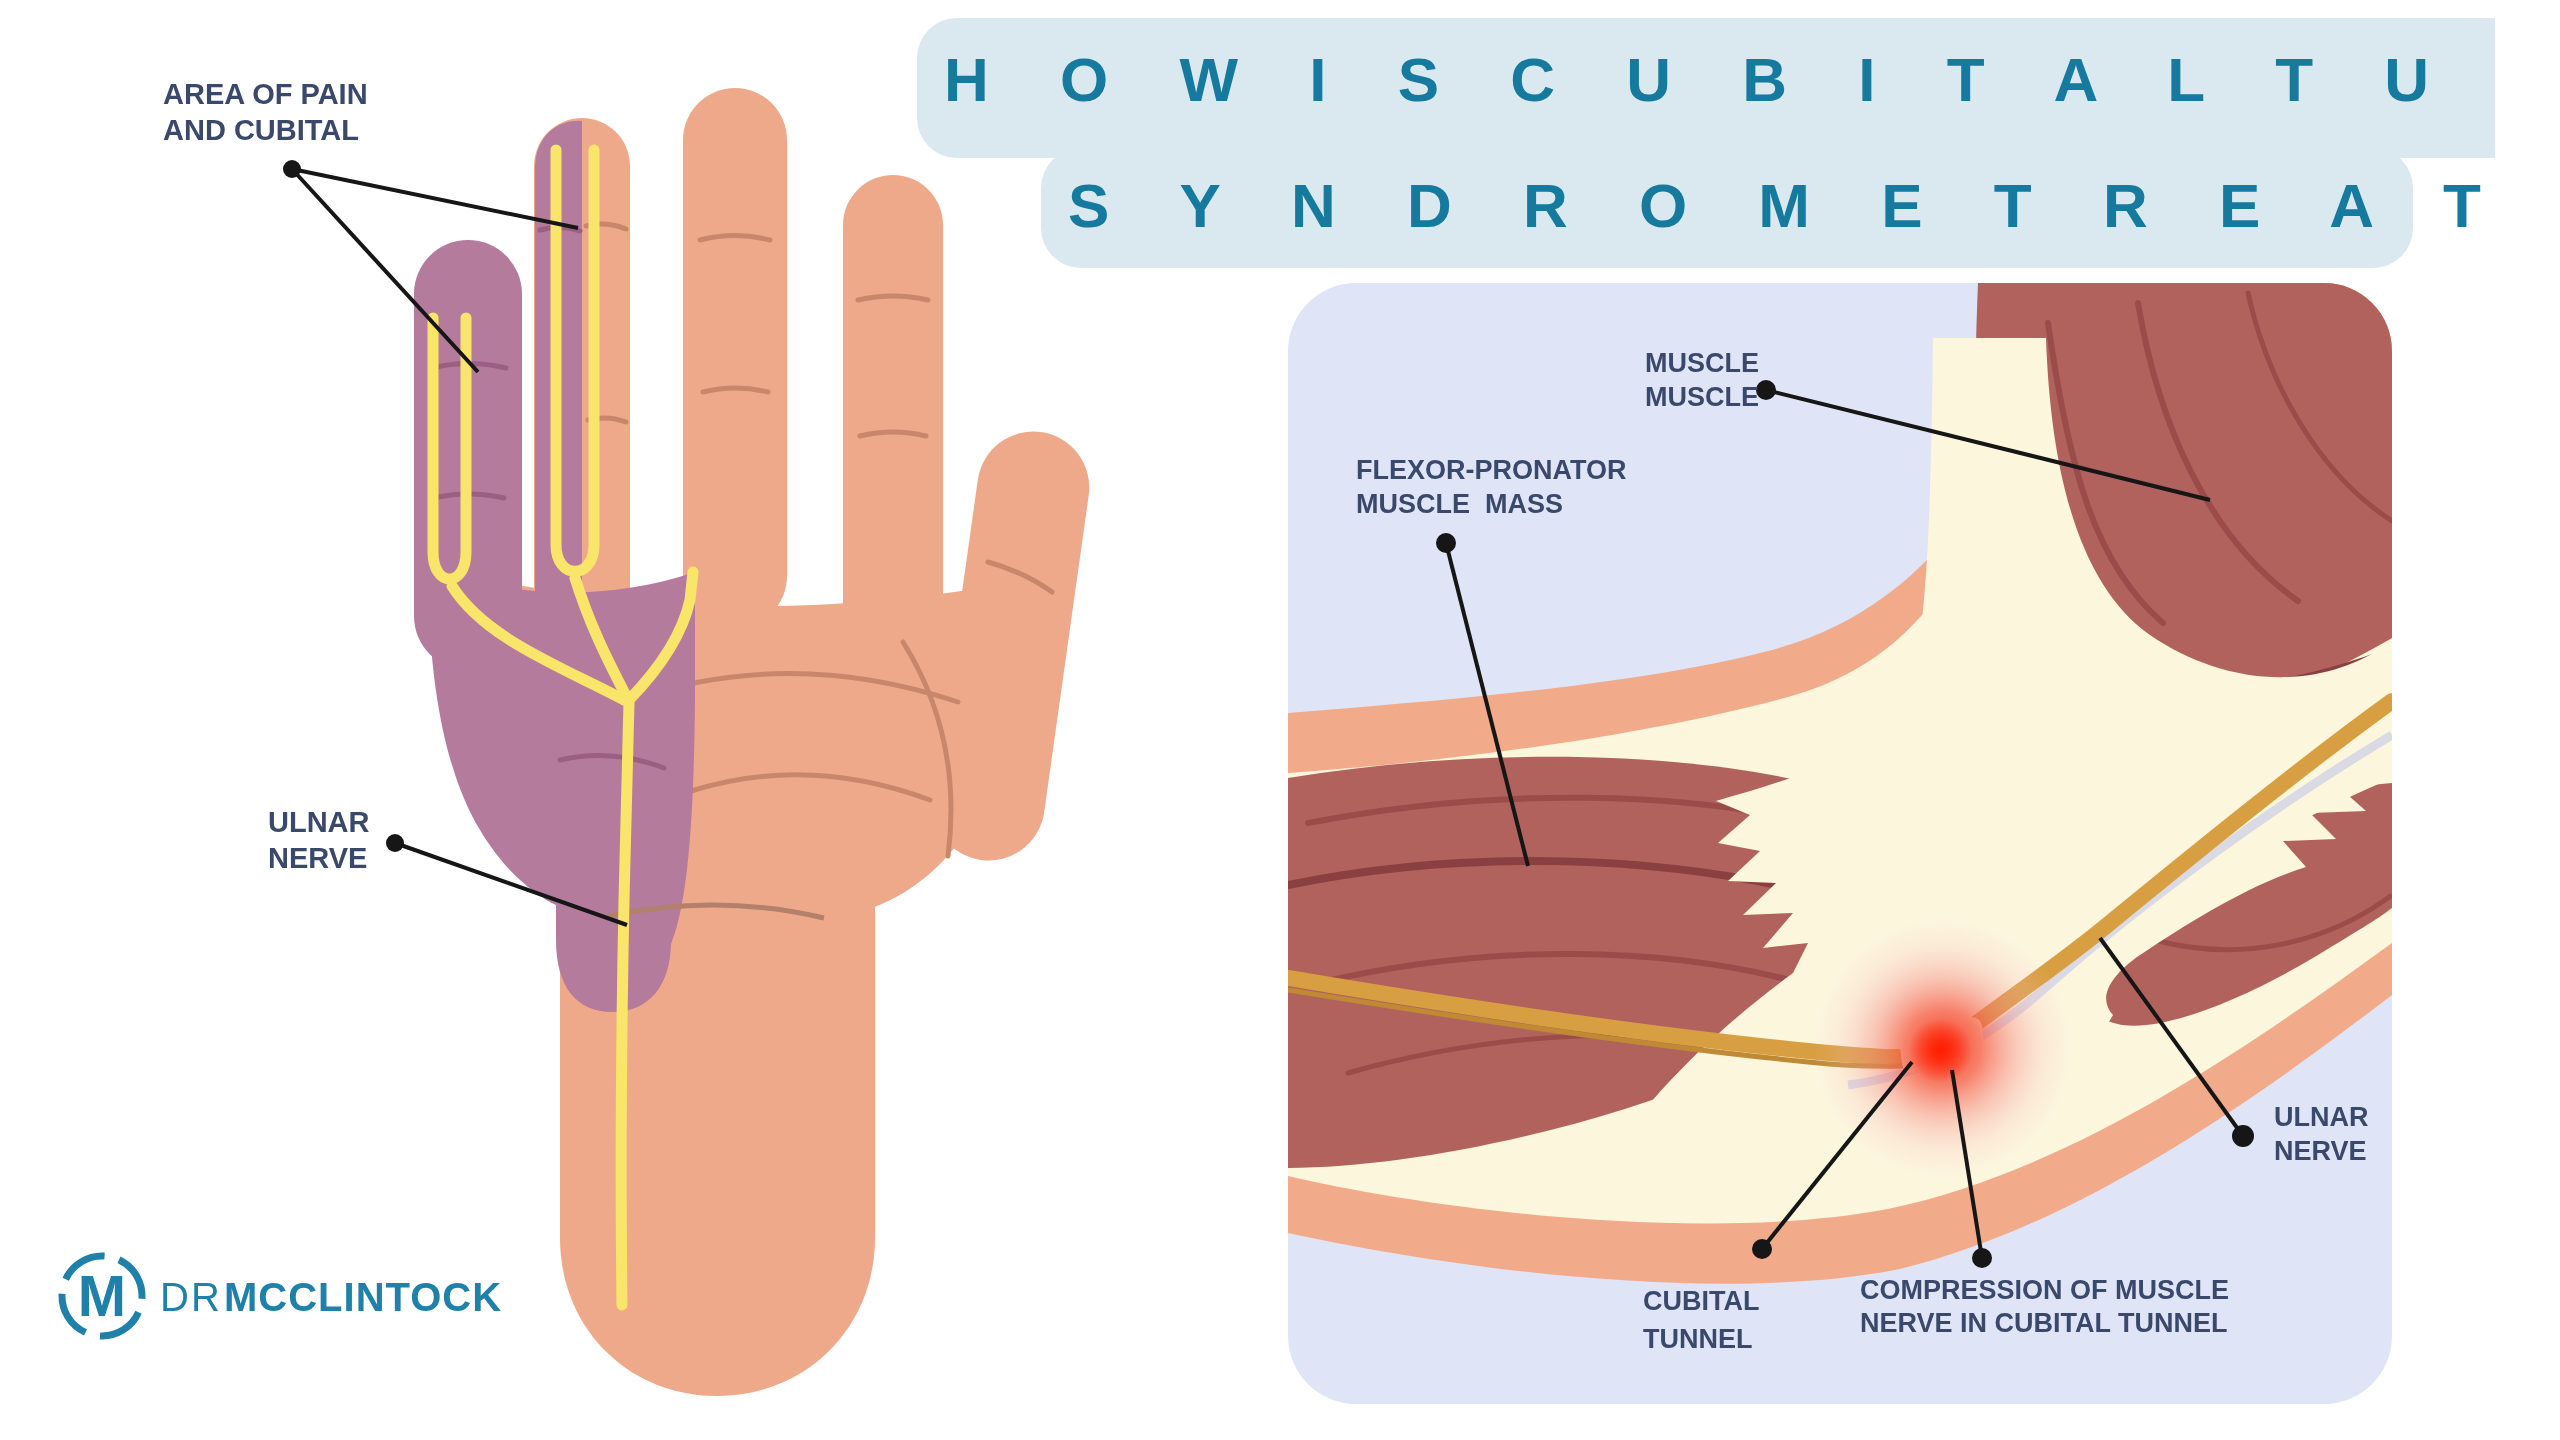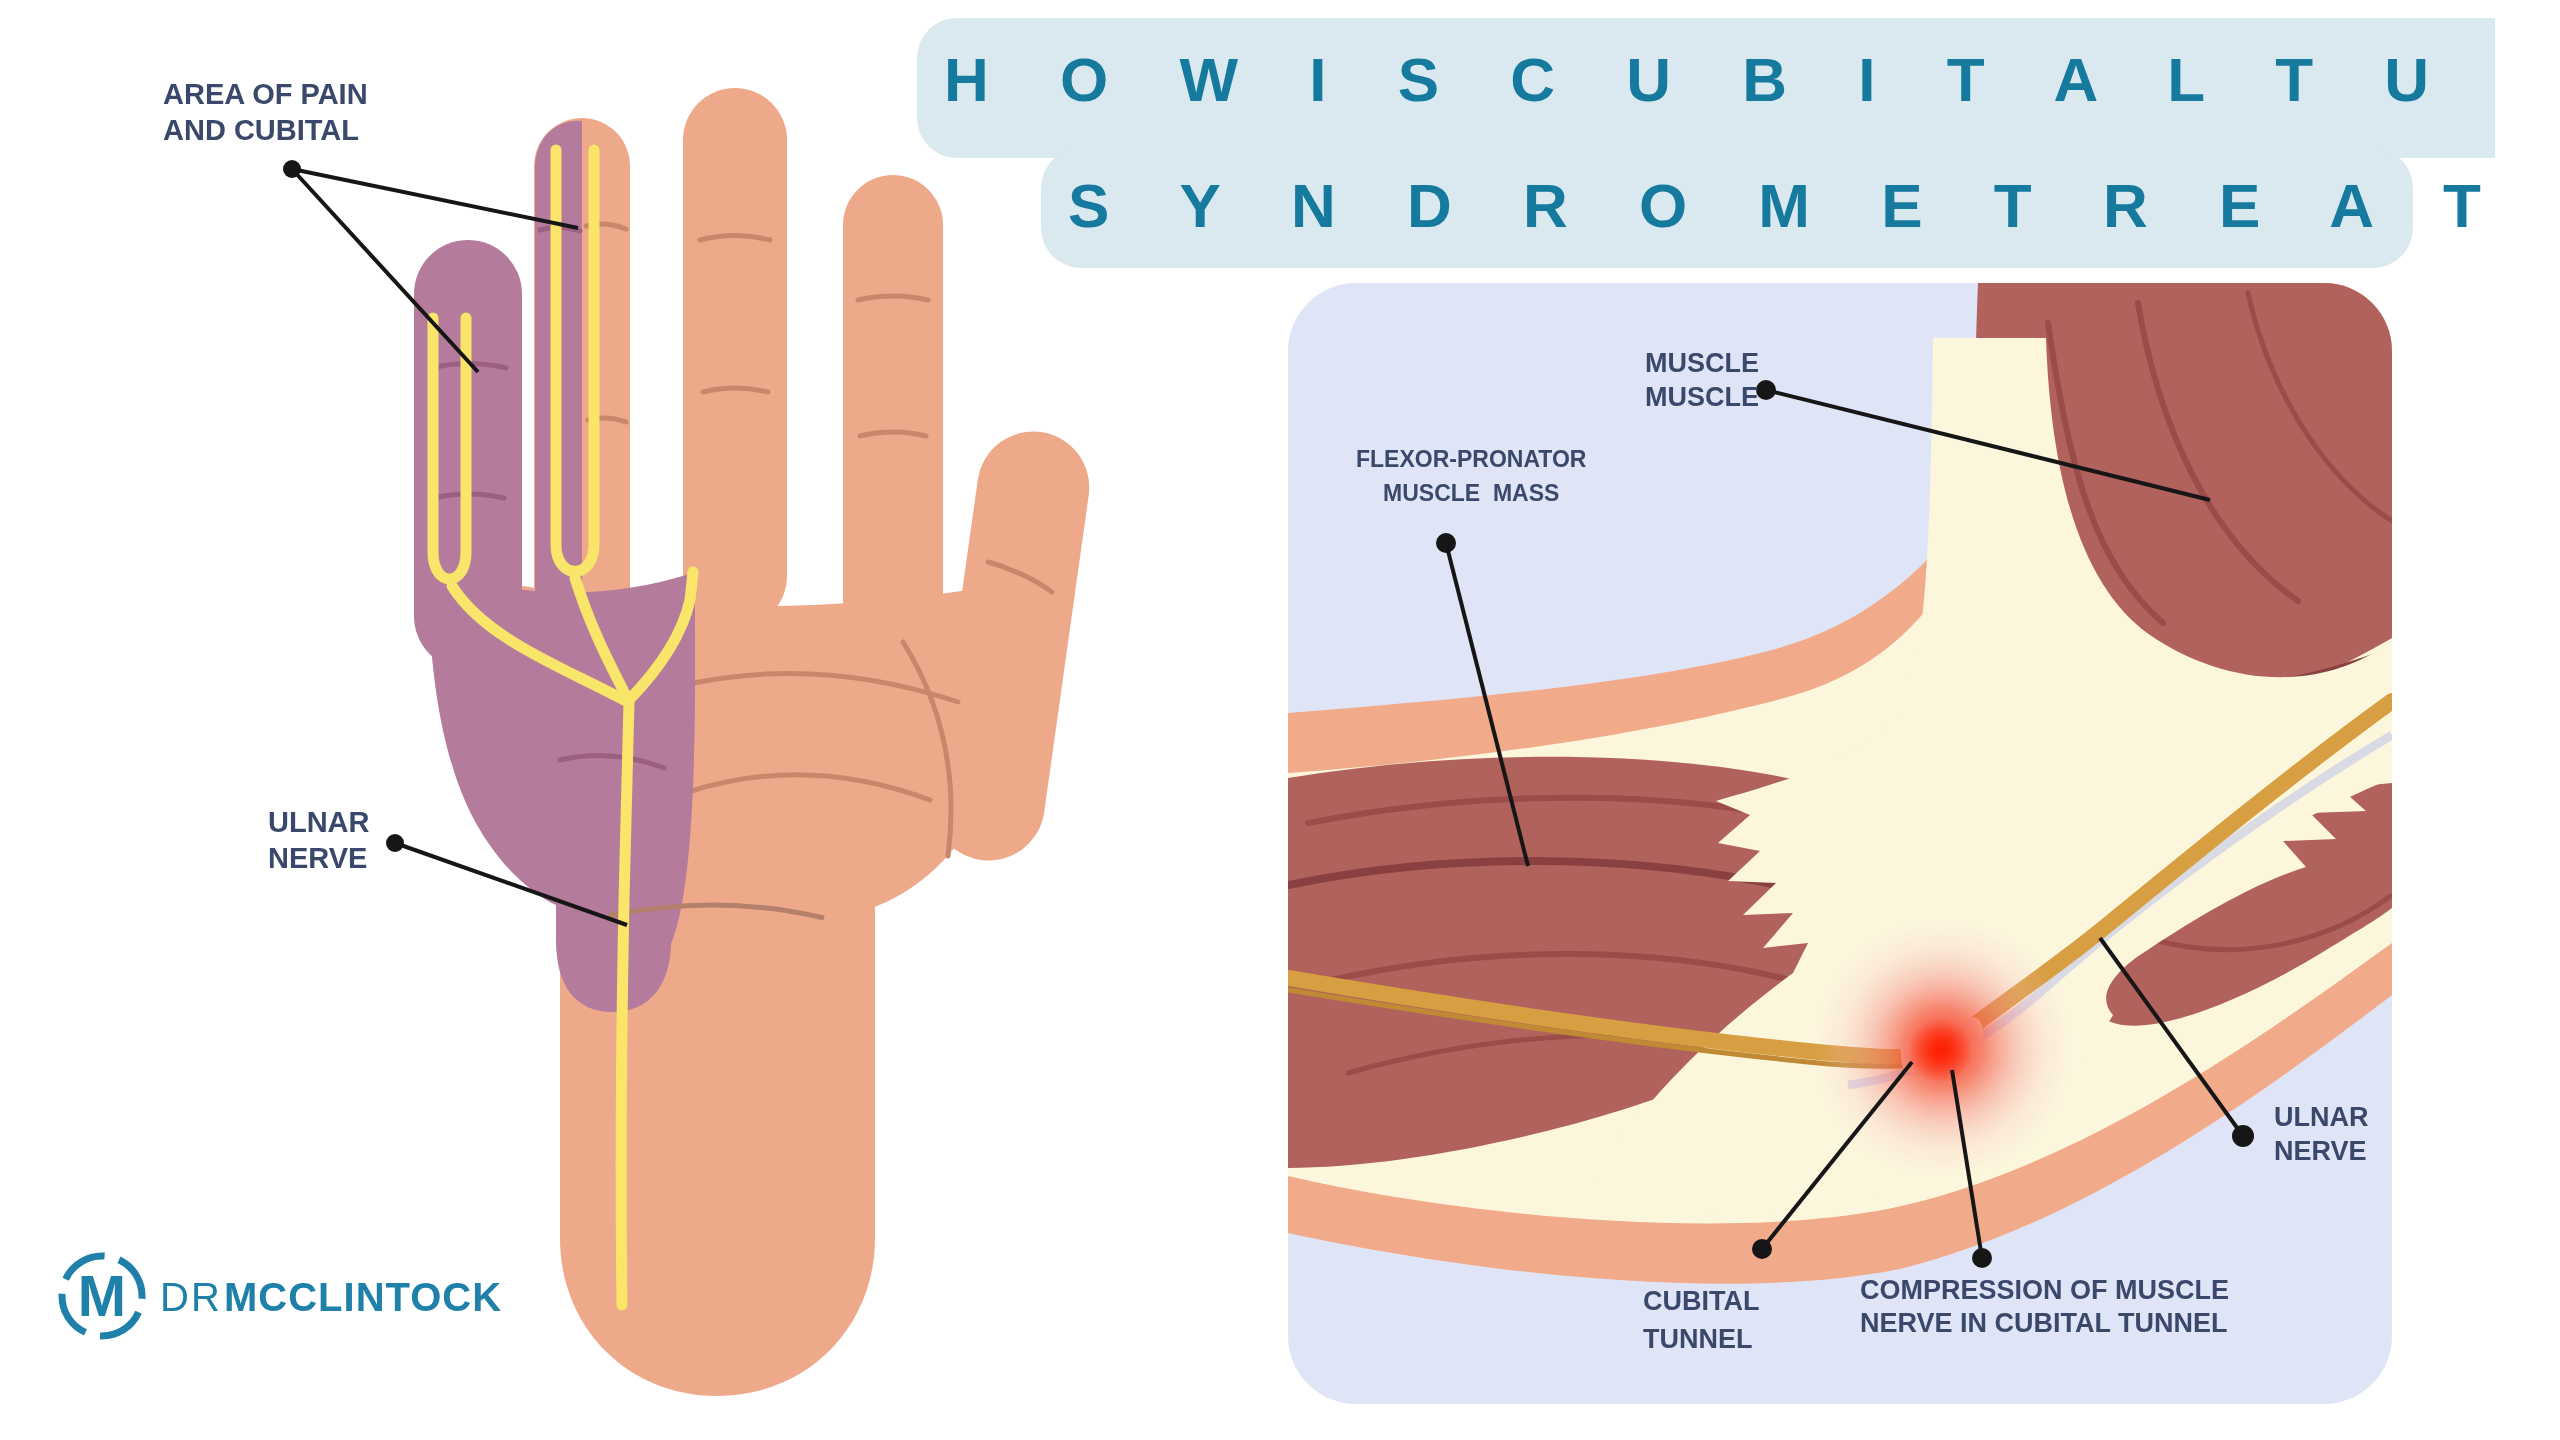--- a/index.html
+++ b/index.html
@@ -196,21 +196,21 @@
         <path d="M694,975 L664,787"></path>
           <circle cx="694" cy="975" r="10" fill="#161616" stroke="none"></circle>
       </g>
     </svg>
   </div>
 
   <div class="lbl" style="left:1645px;top:346px;font-size:27px;line-height:34px;">
     <div>MUSCLE</div>
     <div>MUSCLE</div>
   </div>
-  <div class="lbl" style="left:1356px;top:442px;font-size:23px;line-height:34px;text-align:center;">
+  <div class="lbl" style="left:1356px;top:453px;font-size:27px;line-height:34px;">
     <div>FLEXOR-PRONATOR</div>
     <div>MUSCLE  MASS</div>
   </div>
   <div class="lbl" style="left:2274px;top:1100px;font-size:27px;line-height:34px;">
     <div>ULNAR</div>
     <div>NERVE</div>
   </div>
   <div class="lbl center" style="left:1643px;top:1282px;width:160px;font-size:27px;line-height:38px;">
     <div>CUBITAL</div>
     <div>TUNNEL</div>

